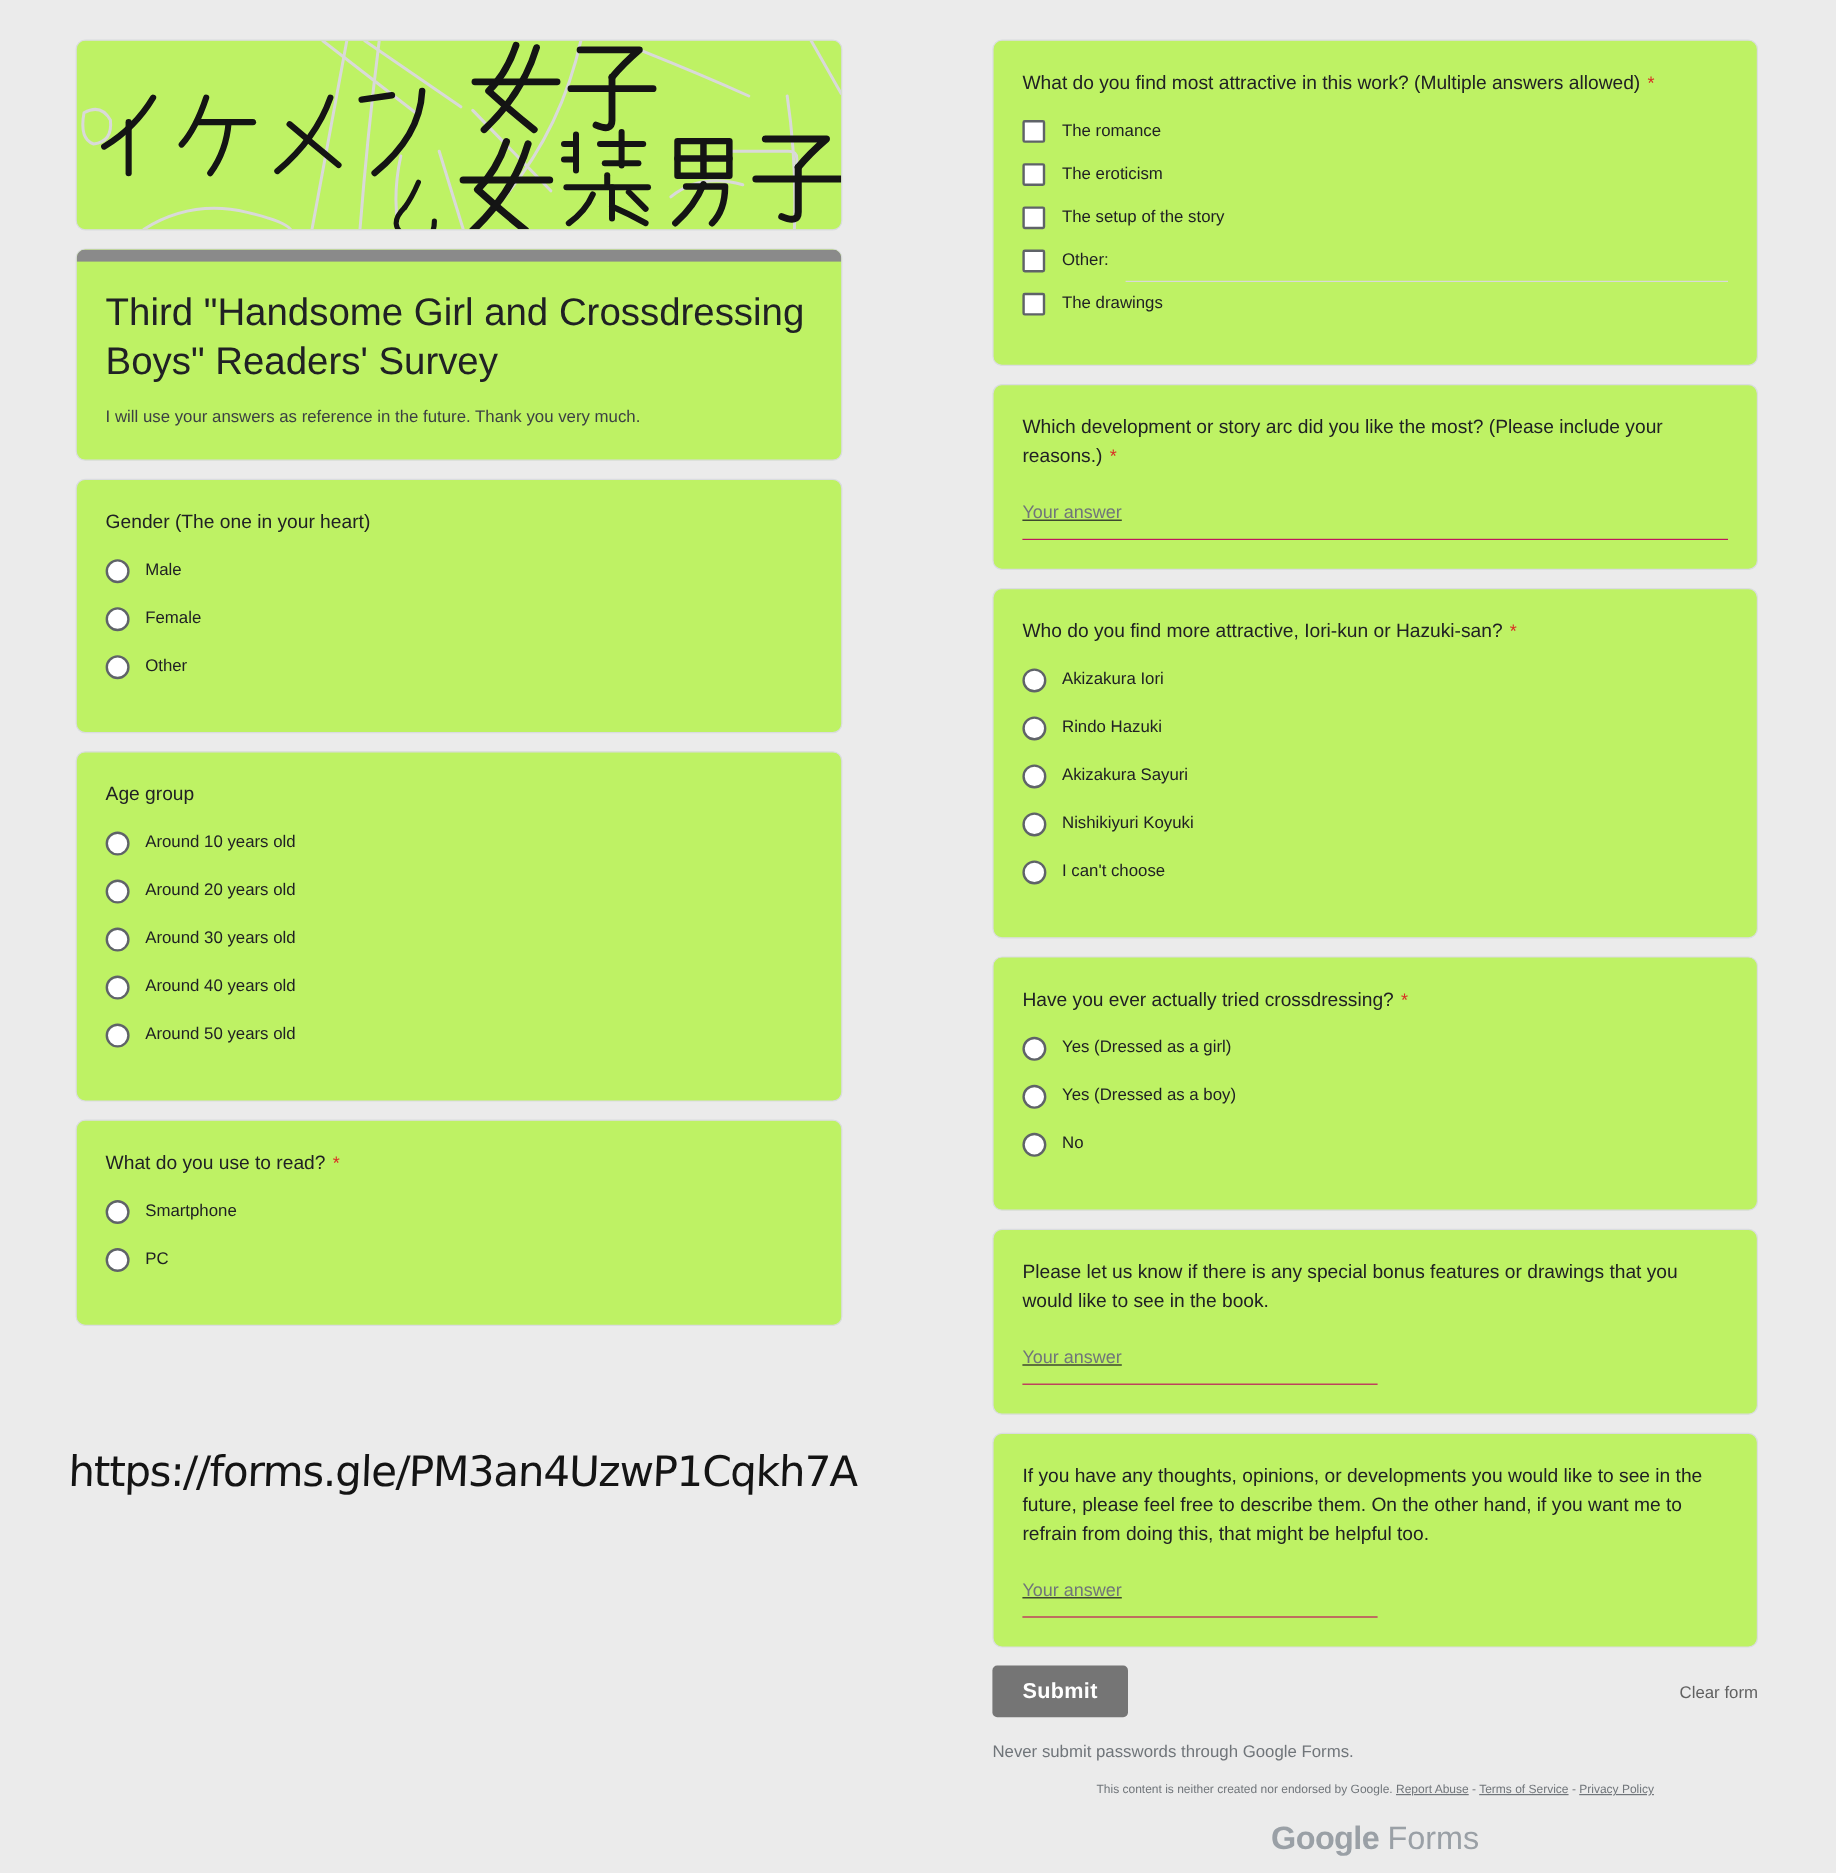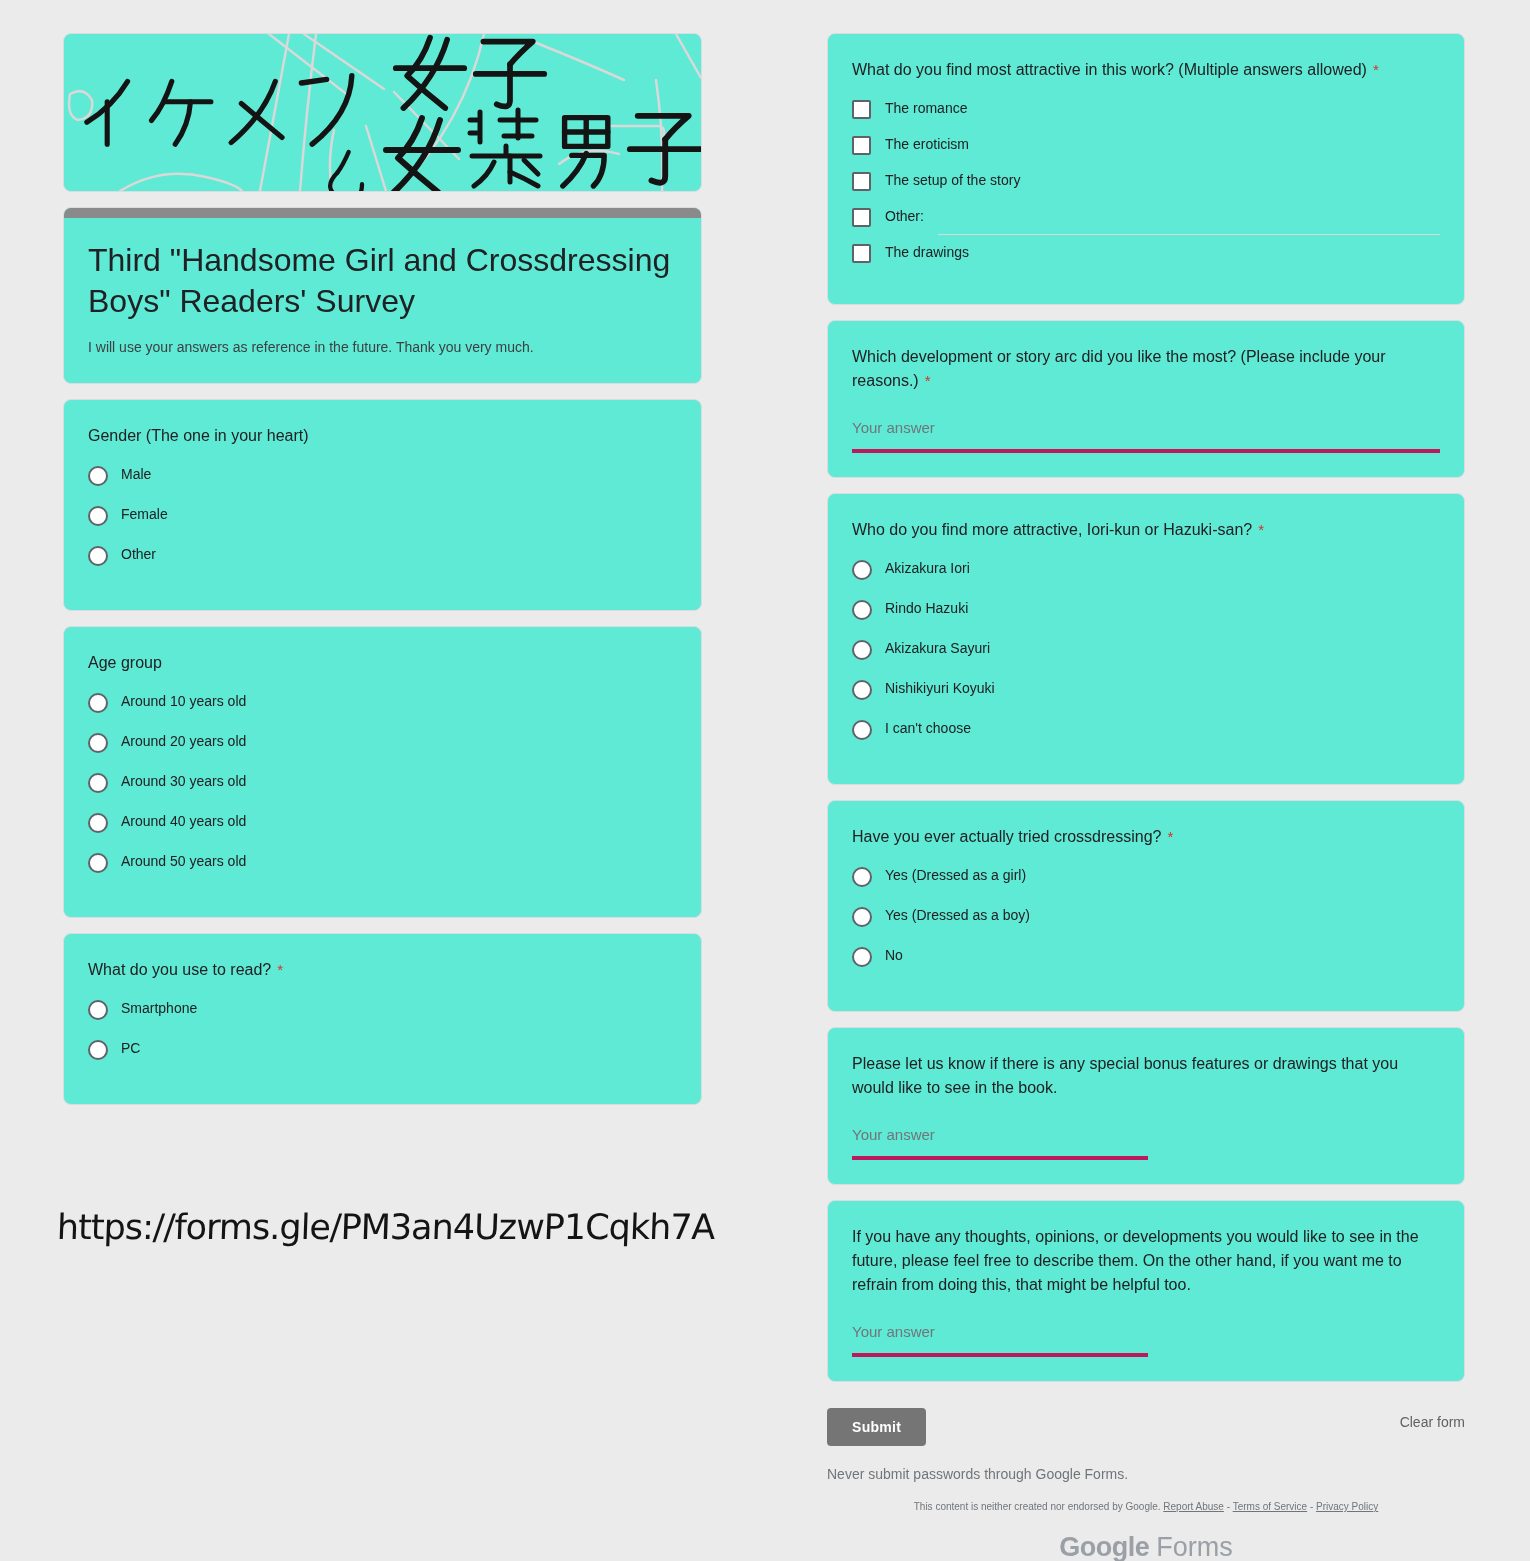--- a/index.html
+++ b/index.html
@@ -10,21 +10,21 @@
     color:#202124;
     overflow:hidden;
   }
   .page{width:1530px;height:1561px;box-sizing:border-box;padding:33px 65px 0 63px;}
   .columns{display:flex;gap:125px;}
   .col{display:block;}
   .col.left{width:639px;flex:0 0 639px;}
   .col.right{width:638px;flex:0 0 638px;}
 
   .card{
-    background:#5eead4;border:1px solid #dadce0;border-radius:8px;
+    background:#bef264;border:1px solid #dadce0;border-radius:8px;
     margin-bottom:15px;box-sizing:border-box;
   }
   .q-card{padding:24px;}
   .banner-card{height:159px;overflow:hidden;padding:0;}
   .banner-card svg{display:block;}
   .visually-hidden{position:absolute;width:1px;height:1px;overflow:hidden;clip:rect(0 0 0 0);white-space:nowrap;}
 
   .title-card{padding:0;overflow:hidden;}
   .title-bar{height:10px;background:#8a8a8a;}
   .title-inner{padding:22px 24px 26px 24px;}
@@ -41,30 +41,30 @@
     background:#fff;margin-right:13px;flex:0 0 auto;
   }
   .checkbox{
     width:15px;height:15px;border:2px solid #5f6368;border-radius:2px;
     background:#fff;margin-right:14px;flex:0 0 auto;
   }
   .opt-label{font-size:14px;color:#202124;}
   .other-line{flex:1;margin-left:14px;border-bottom:1px solid #d9d9d9;height:24px;align-self:flex-start;margin-top:2px;}
 
   .answer{margin-top:26px;}
-  .answer-box{border-bottom:4px solid #be185d;padding-bottom:12px;}
+  .answer-box{border-bottom:1px solid #be185d;padding-bottom:12px;text-decoration:underline;}
   .answer-box.full{width:100%;}
   .answer-box.short{width:296px;}
   .answer-ph{font-size:15px;color:#70757a;}
 
   .submit-row{display:flex;justify-content:space-between;align-items:center;margin-top:0;}
   .submit-btn{
     background:#757575;color:#fff;border:none;border-radius:4px;
-    font-family:inherit;font-size:14px;font-weight:700;letter-spacing:.3px;
-    padding:11px 25px;cursor:pointer;margin-top:11px;
+    font-family:inherit;font-size:18px;font-weight:700;letter-spacing:.3px;
+    padding:11px 25px;cursor:pointer;
   }
   .clear-form{font-size:14px;font-weight:500;color:#616161;cursor:pointer;}
 
   .password-warning{margin-top:20px;font-size:14px;color:#70757a;}
   .disclaimer{margin-top:19px;font-size:10px;color:#70757a;text-align:center;}
   .disclaimer a{color:#70757a;text-decoration:underline;cursor:pointer;}
   .glogo{margin-top:20px;text-align:center;color:#9aa0a6;font-size:27px;}
   .glogo .g1{font-weight:700;letter-spacing:-0.5px;}
   .glogo .g2{font-weight:400;margin-left:7px;color:#9aa0a6;}
 

